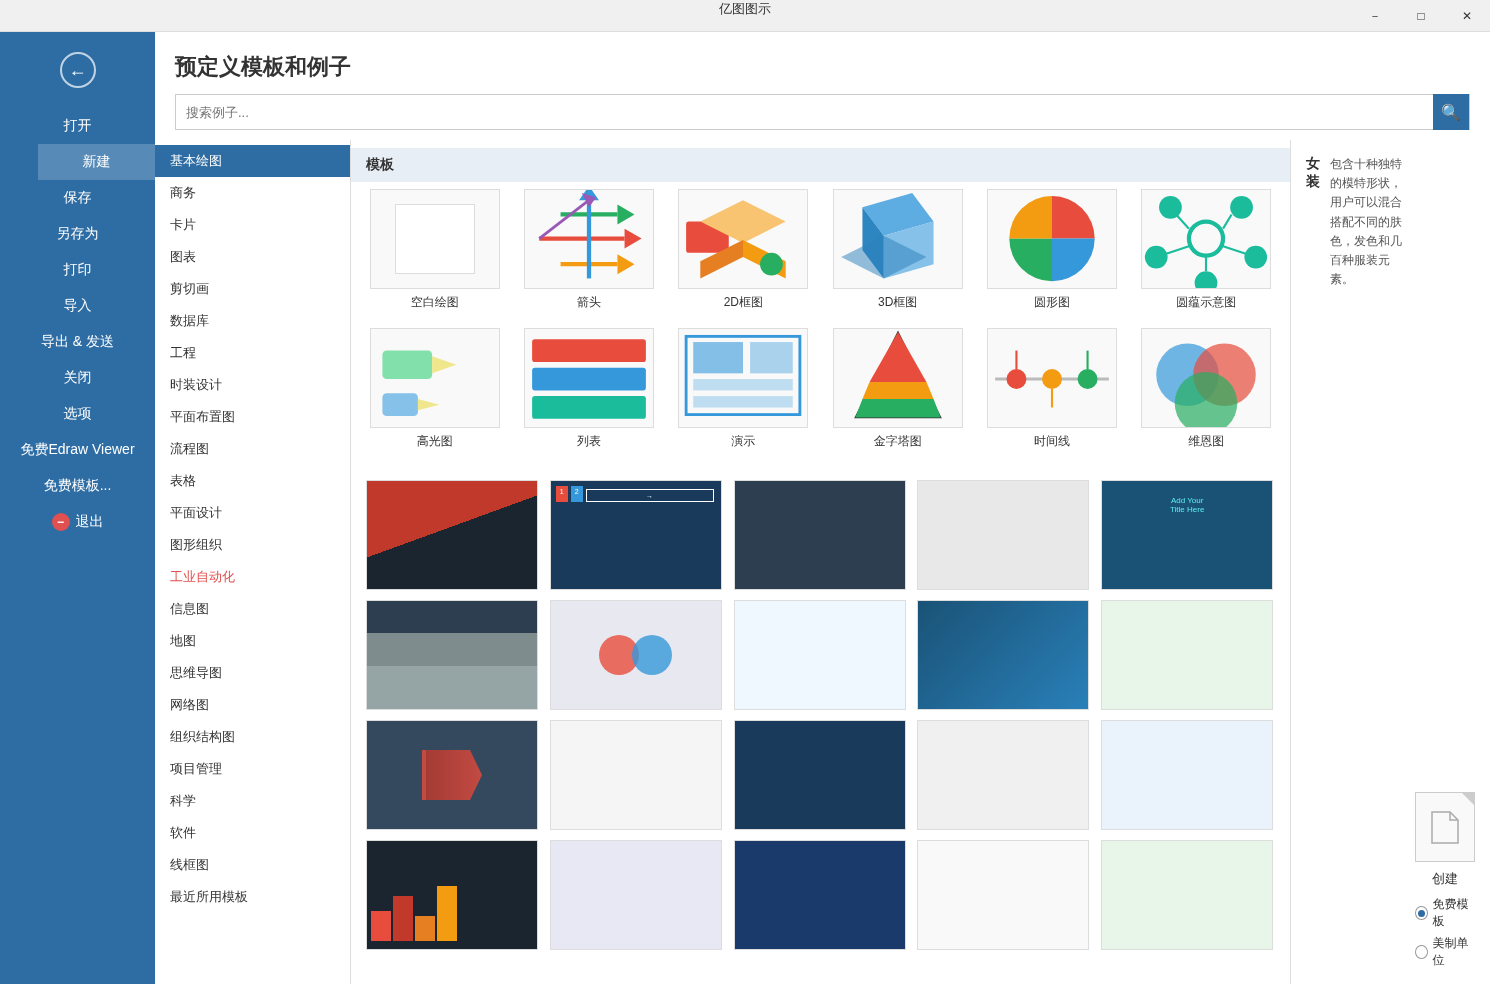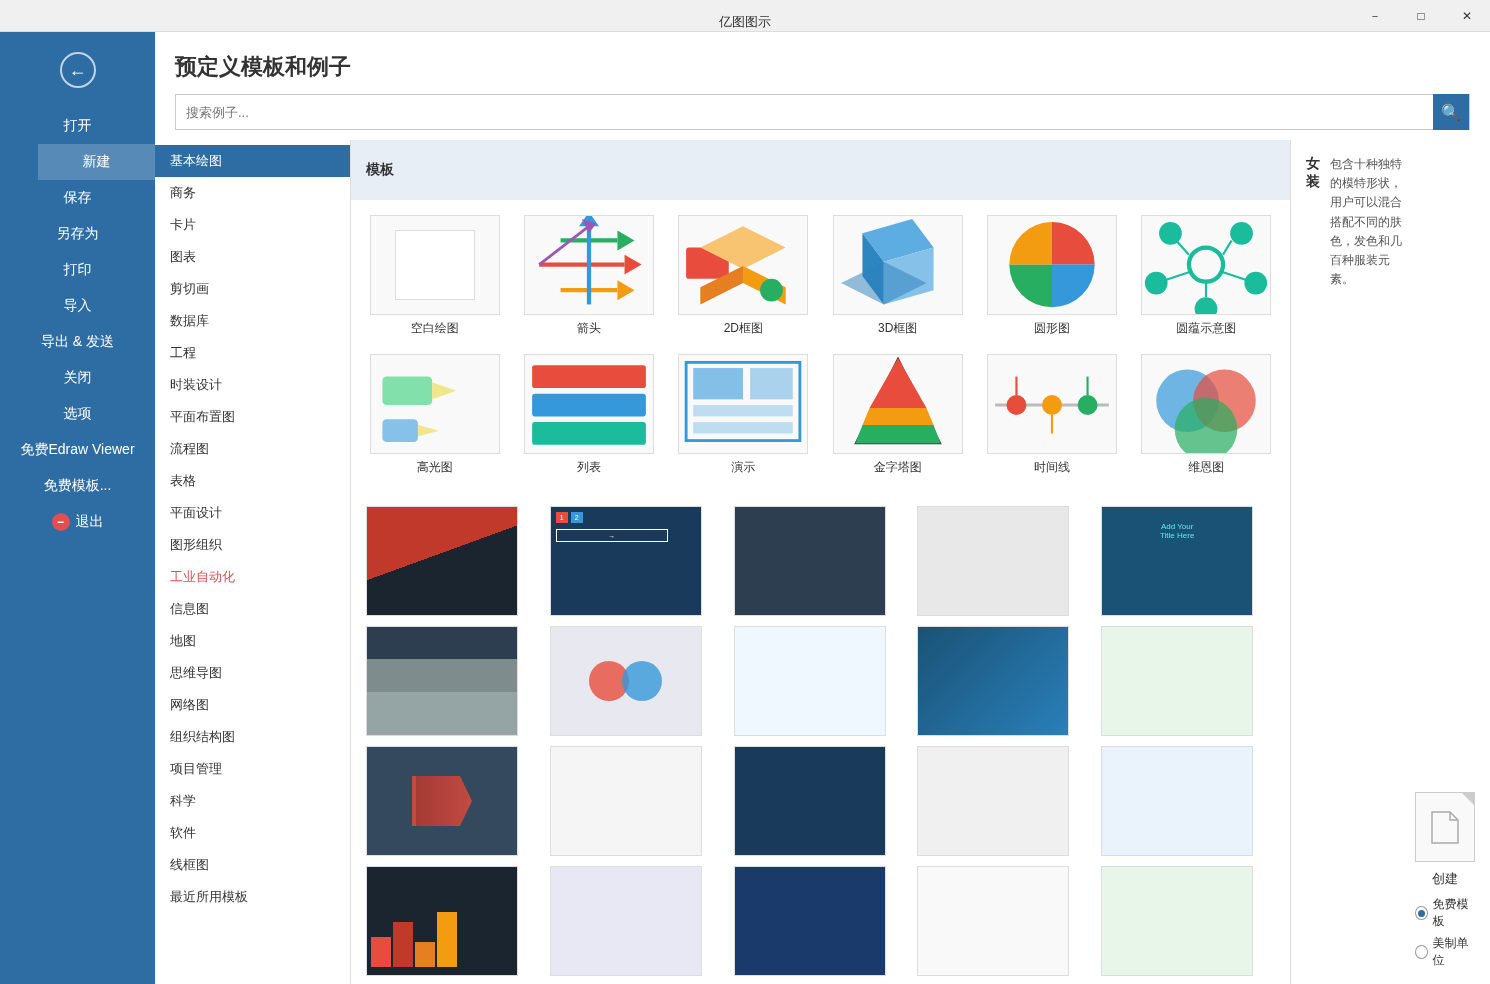--- a/index.html
+++ b/index.html
@@ -3,21 +3,21 @@
   <meta charset="utf-8">
   <style>
     * { margin: 0; padding: 0; box-sizing: border-box; }
     body { font-family: 'Microsoft YaHei', SimSun, sans-serif; width: 1490px; height: 984px; display: flex; flex-direction: column; background: #fff; overflow: hidden; }
 
     
     .title-bar {
       height: 32px;
       background: #f0f0f0;
       display: flex;
-      align-items: flex-end;
+      align-items: flex-start;
       justify-content: center;
       position: relative;
       border-bottom: 1px solid #ddd;
       font-size: 13px;
       color: #333;
     }
     .title-bar-controls {
       position: absolute;
       right: 0;
       top: 0;
@@ -173,26 +173,26 @@
 
     
     .templates-panel {
       flex: 1;
       overflow-y: auto;
       padding: 0;
       position: relative;
     }
     .section-header {
       background: #e8eef5;
-      padding: 21px 15px;
+      padding: 8px 15px;
       font-size: 14px;
       font-weight: bold;
       color: #333;
       position: sticky;
-      top: 0;
+      top: 8px;
       z-index: 10;
     }
     .templates-grid {
       display: grid;
       grid-template-columns: repeat(6, 1fr);
       gap: 17px;
       padding: 15px;
     }
     .template-item {
       display: flex;
@@ -218,21 +218,21 @@
     }
 
     
     .examples-grid {
       display: grid;
       grid-template-columns: repeat(5, 1fr);
       gap: 10px;
       padding: 15px;
     }
     .example-item {
-      width: 152px;
+      width: 172px;
       height: 110px;
       border: 1px solid #ddd;
       cursor: pointer;
       overflow: hidden;
       background: #f5f5f5;
     }
 
     
     .right-panel {
       width: 200px;

